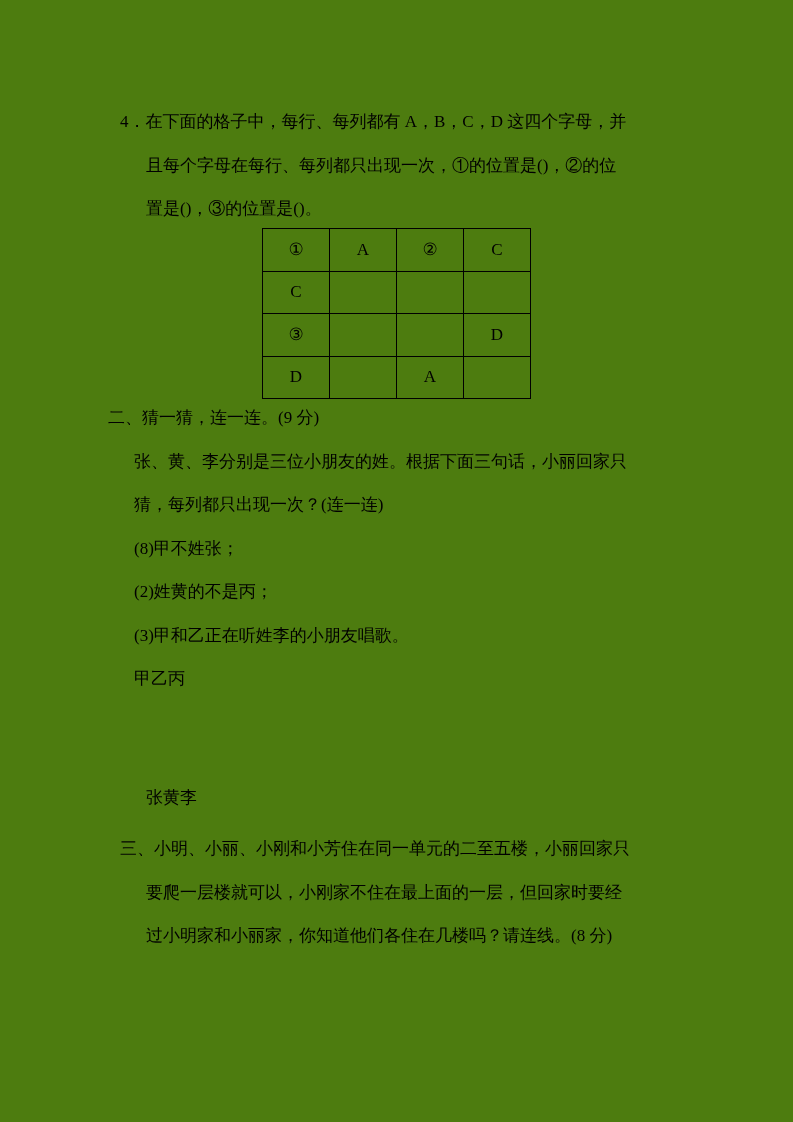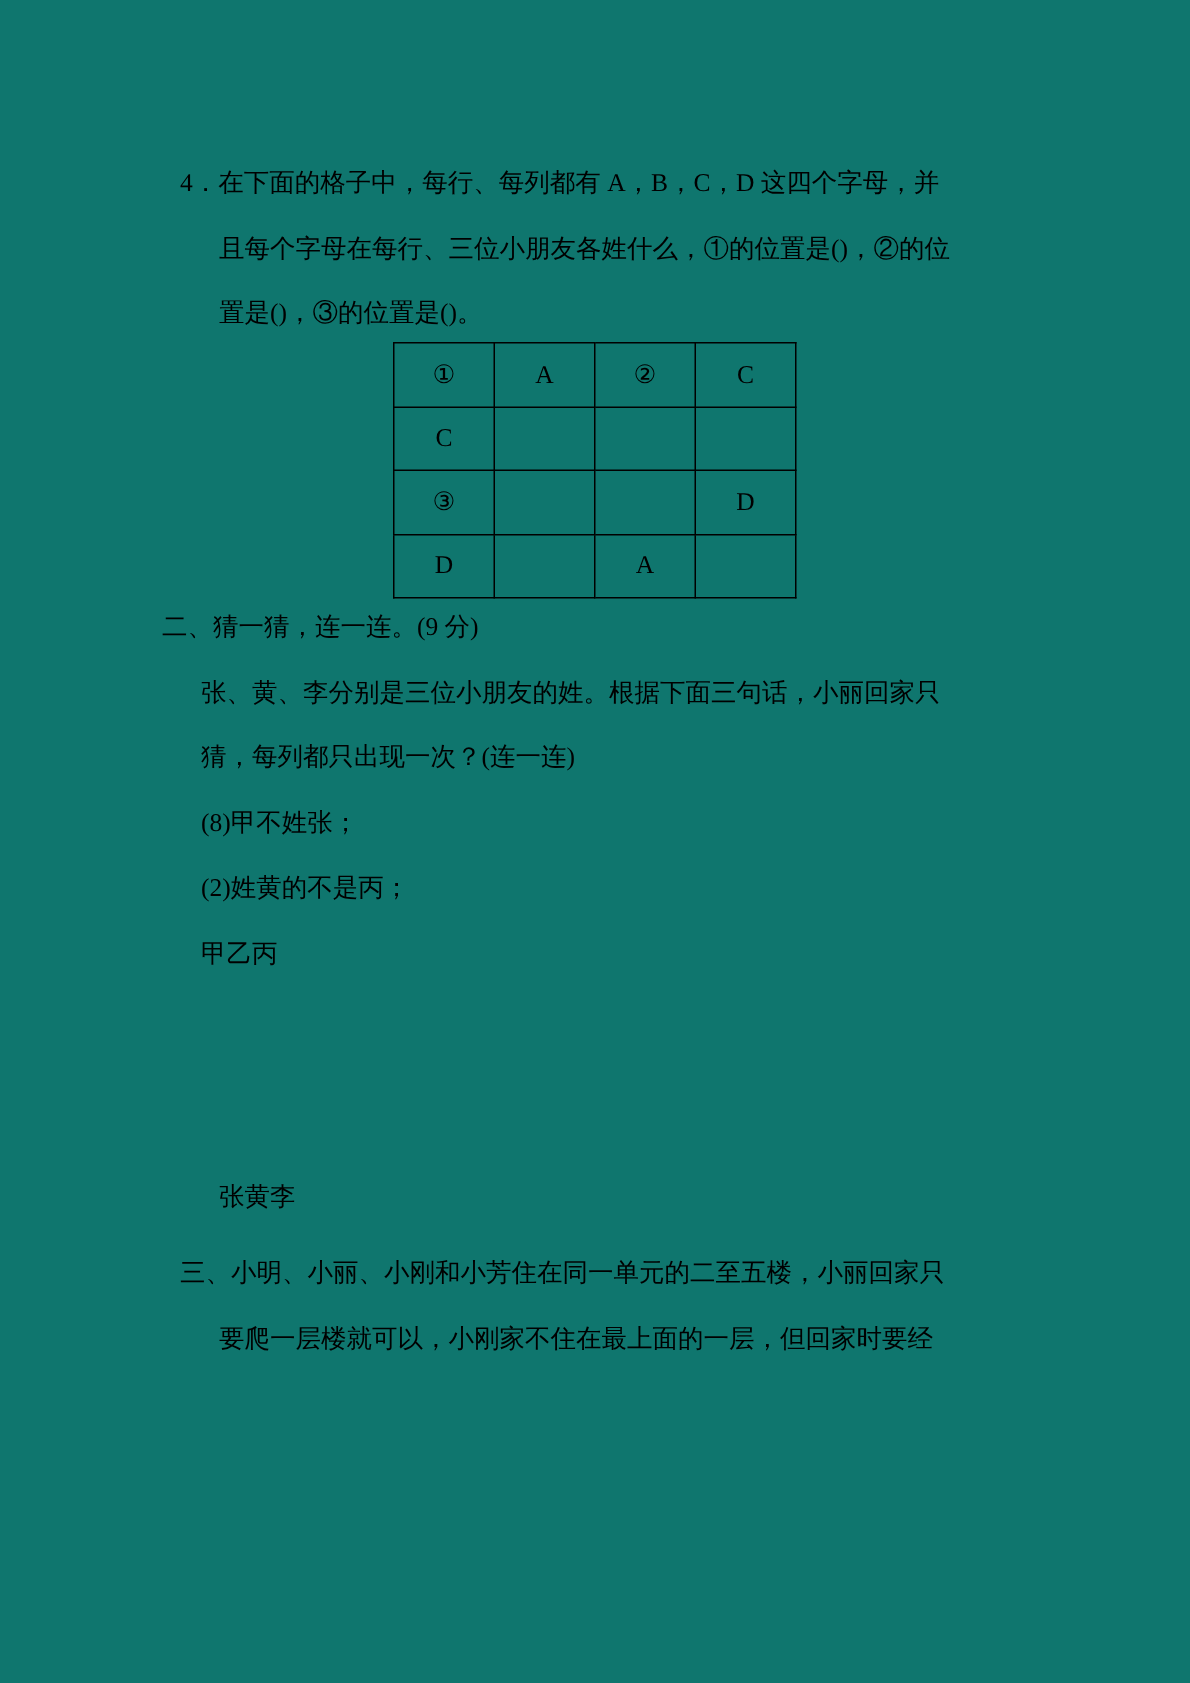--- a/index.html
+++ b/index.html
@@ -10,21 +10,21 @@
     width: 793px;
     height: 1122px;
     background: #ffffff;
     color: #000000;
     font-family: "Liberation Serif", "DejaVu Serif", serif;
   }
   .page {
     position: relative;
     width: 793px;
     height: 1122px;
-    background: #0f766e;
+    background: #4d7c0f;
     overflow: hidden;
   }
   .blk {
     position: absolute;
   }
   .line {
     font-size: 17px;
     line-height: 43.5px;
     white-space: nowrap;
   }
@@ -47,21 +47,21 @@
     overflow: hidden;
   }
 </style>
 </head>
 <body>
 
 <div class="page">
 
   <div class="blk" style="top:100px; left:120px;">
     <div class="line">4．在下面的格子中，每行、每列都有 A，B，C，D 这四个字母，并</div>
-    <div class="line indent">且每个字母在每行、三位小朋友各姓什么，①的位置是()，②的位</div>
+    <div class="line indent">且每个字母在每行、每列都只出现一次，①的位置是()，②的位</div>
     <div class="line indent">置是()，③的位置是()。</div>
   </div>
 
   <div class="blk" style="top:228px; left:262px;">
     <table class="letter-grid">
       <tbody>
         <tr>
           <td>①</td>
           <td>A</td>
           <td>②</td>
@@ -88,25 +88,27 @@
       </tbody>
     </table>
   </div>
 
   <div class="blk" style="top:396px; left:108px;">
     <div class="line">二、猜一猜，连一连。(9 分)</div>
     <div class="line indent">张、黄、李分别是三位小朋友的姓。根据下面三句话，小丽回家只</div>
     <div class="line indent">猜，每列都只出现一次？(连一连)</div>
     <div class="line indent">(8)甲不姓张；</div>
     <div class="line indent">(2)姓黄的不是丙；</div>
+    <div class="line indent">(3)甲和乙正在听姓李的小朋友唱歌。</div>
     <div class="line indent">甲乙丙</div>
   </div>
 
   <div class="blk" style="top:776px; left:146px;">
     <div class="line">张黄李</div>
   </div>
 
   <div class="blk" style="top:827px; left:120px;">
     <div class="line">三、小明、小丽、小刚和小芳住在同一单元的二至五楼，小丽回家只</div>
     <div class="line indent">要爬一层楼就可以，小刚家不住在最上面的一层，但回家时要经</div>
+    <div class="line indent">过小明家和小丽家，你知道他们各住在几楼吗？请连线。(8 分)</div>
   </div>
 
 </div>
 
 </body></html>

